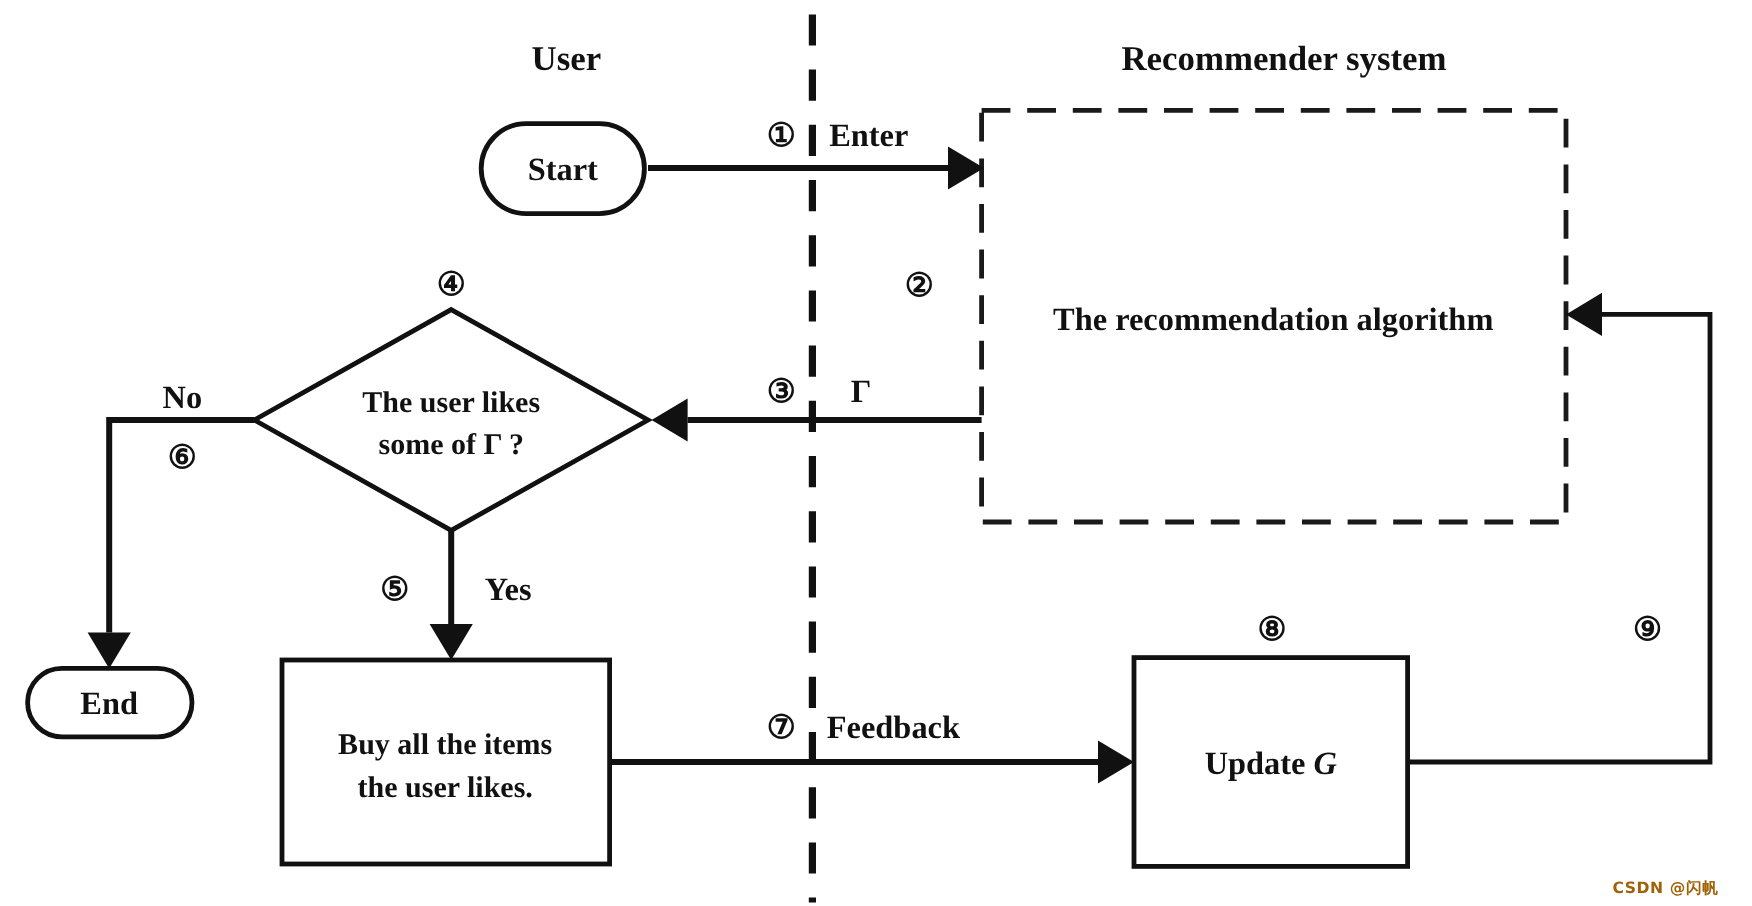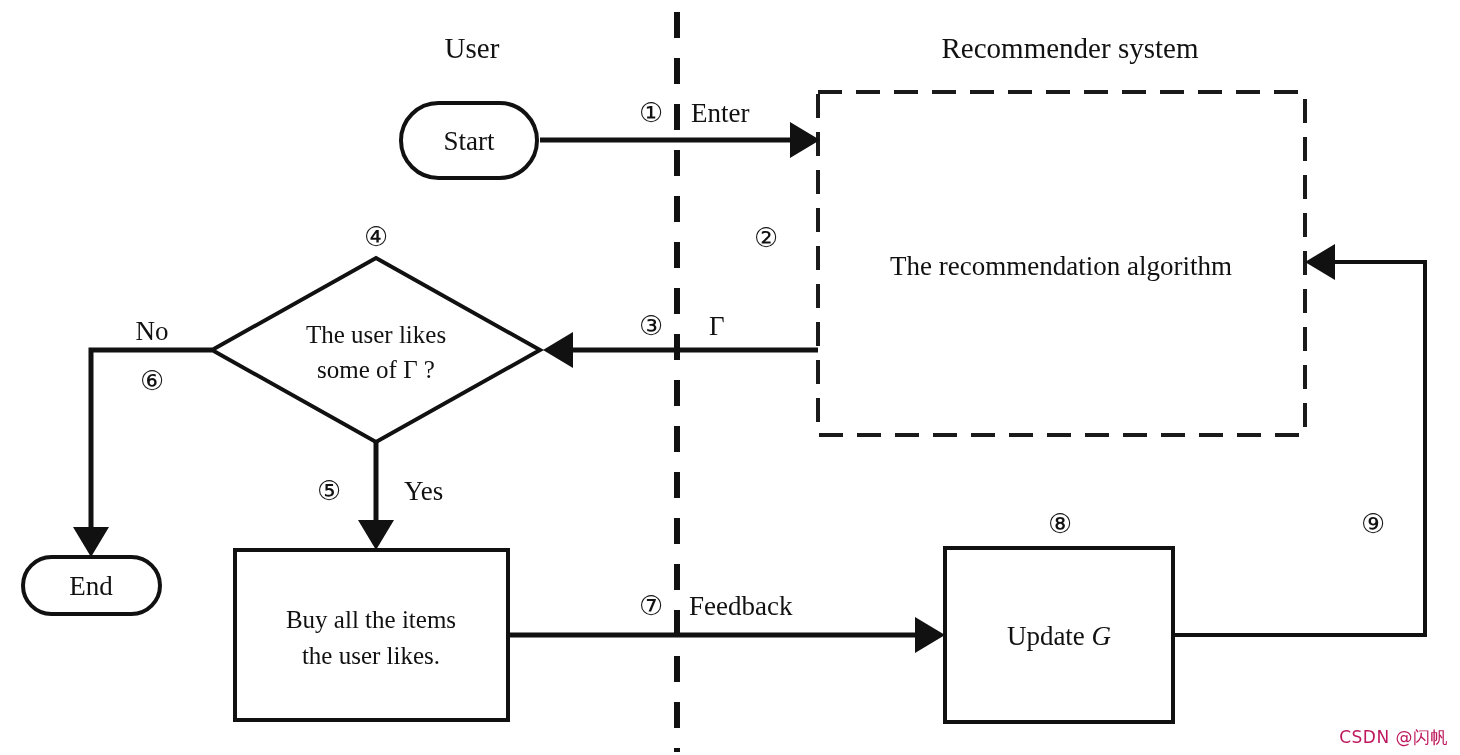--- a/index.html
+++ b/index.html
@@ -13,20 +13,21 @@
     position: relative;
     overflow: hidden;
     font-family: "Liberation Serif", "DejaVu Serif", serif;
   }
   #diagram-root {
     position: absolute;
     top: 0;
     left: 0;
     width: 1460px;
     height: 755px;
+    font-weight: bold;
   }
   svg {
     display: block;
   }
   .shape-stroke {
     fill: #ffffff;
     stroke: #111111;
     stroke-width: 4;
   }
   .dashed-region {
@@ -73,25 +74,25 @@
     font-size: 27px;
   }
   .step-num {
     font-size: 27px;
   }
   .italic-var {
     font-style: italic;
   }
   .watermark {
     position: absolute;
-    right: 12px;
+    right: 28px;
     bottom: 6px;
     font-family: "DejaVu Sans", sans-serif;
-    font-size: 17px;
-    color: #be185d;
+    font-size: 13px;
+    color: #a16207;
     letter-spacing: 0.5px;
     user-select: none;
   }
 </style>
 </head>
 <body>
 
 <div id="diagram-root">
   <svg width="1460" height="755" viewBox="0 0 1460 755" xmlns="http://www.w3.org/2000/svg">
 

